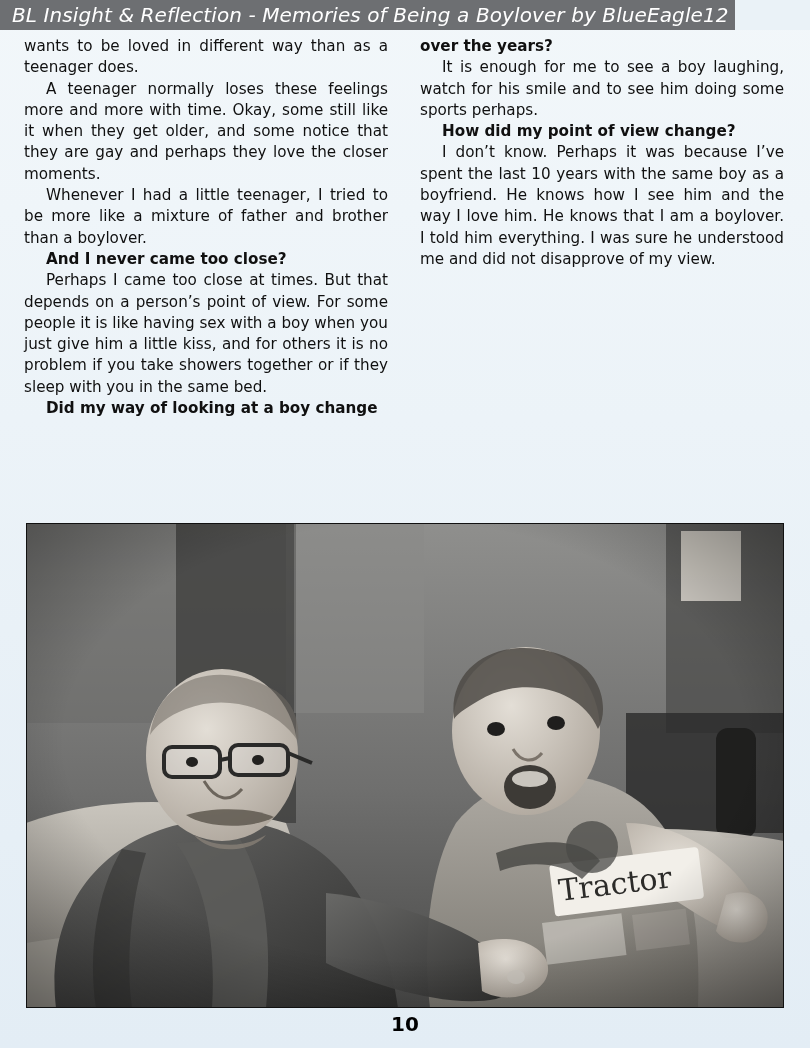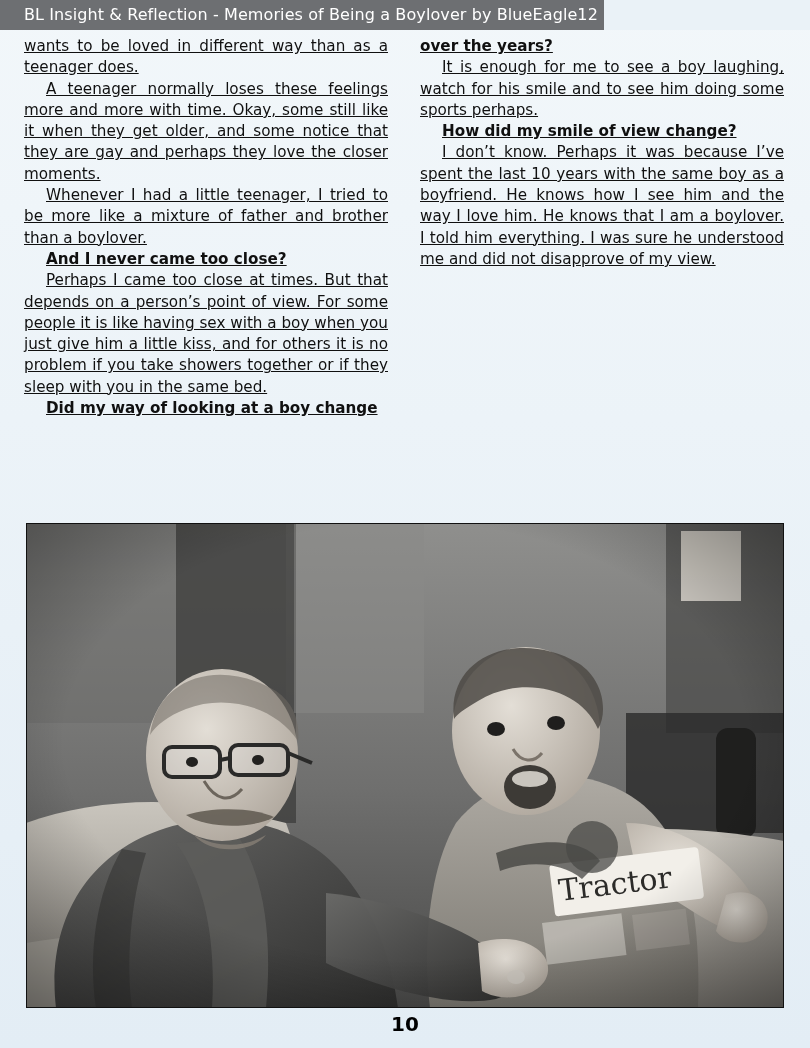--- a/index.html
+++ b/index.html
@@ -27,26 +27,27 @@
     left: 0;
     top: 0;
     width: 810px;
     height: 30px;
     background: #6d6f72;
     display: flex;
     align-items: center;
   }
   .header-title {
     color: #ffffff;
-    font-size: 16px;
+    font-size: 20px;
     line-height: 18px;
-    padding-left: 24px;
+    padding-left: 12px;
     letter-spacing: 0.1px;
     white-space: nowrap;
     font-family: "DejaVu Sans", sans-serif;
+    font-style: italic;
   }
   .header-right-fill {
     flex: 1;
     height: 30px;
     background: #eaf2f7;
     margin-left: 6px;
   }
   
   .columns {
     position: absolute;
@@ -63,21 +64,20 @@
     font-size: 15.2px;
     line-height: 21.3px;
     color: #101010;
     text-align: justify;
     font-family: "DejaVu Sans", sans-serif;
   }
   .col p {
     margin: 0;
     text-indent: 22px;
     text-align: justify;
-    text-decoration: underline;
   }
   .col p.noindent {
     text-indent: 0;
   }
   .col p.q {
     font-weight: bold;
     text-indent: 22px;
   }
   
   .photo {
@@ -119,21 +119,21 @@
       <p>A teenager normally loses these feelings more and more with time. Okay, some still like it when they get older, and some notice that they are gay and perhaps they love the closer moments.</p>
       <p>Whenever I had a little teenager, I tried to be more like a mixture of father and brother than a boylover.</p>
       <p class="q">And I never came too close?</p>
       <p>Perhaps I came too close at times. But that depends on a person’s point of view. For some people it is like having sex with a boy when you just give him a little kiss, and for others it is no problem if you take showers together or if they sleep with you in the same bed.</p>
       <p class="q">Did my way of looking at a boy change</p>
     </div>
 
     <div class="col">
       <p class="noindent q" style="text-indent:0">over the years?</p>
       <p>It is enough for me to see a boy laughing, watch for his smile and to see him doing some sports perhaps.</p>
-      <p class="q">How did my smile of view change?</p>
+      <p class="q">How did my point of view change?</p>
       <p>I don’t know. Perhaps it was because I’ve spent the last 10 years with the same boy as a boyfriend. He knows how I see him and the way I love him. He knows that I am a boylover. I told him everything. I was sure he understood me and did not disapprove of my view.</p>
     </div>
 
   </div>
 
   <div class="photo">
     <svg width="758" height="485" viewBox="0 0 758 485" xmlns="http://www.w3.org/2000/svg">
       <defs>
         <linearGradient id="bgWall" x1="0" y1="0" x2="0" y2="1">
           <stop offset="0%" stop-color="#8f8f8d"></stop>

